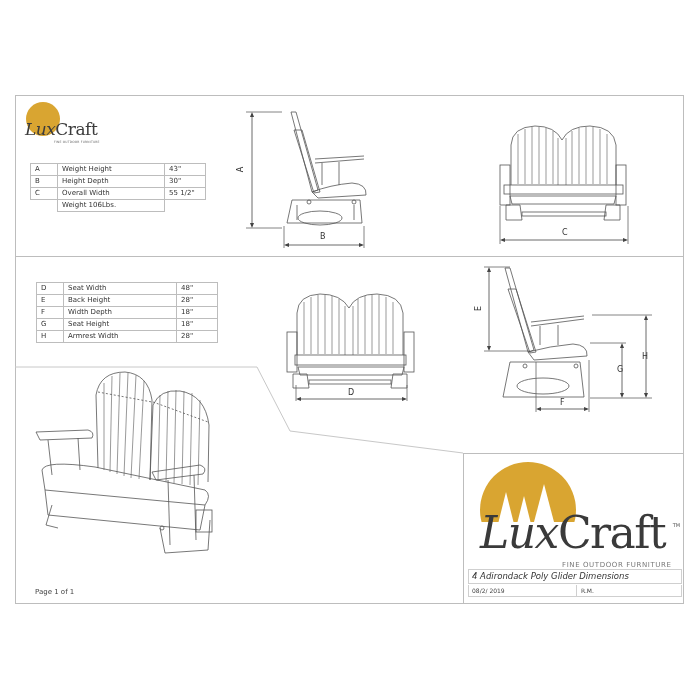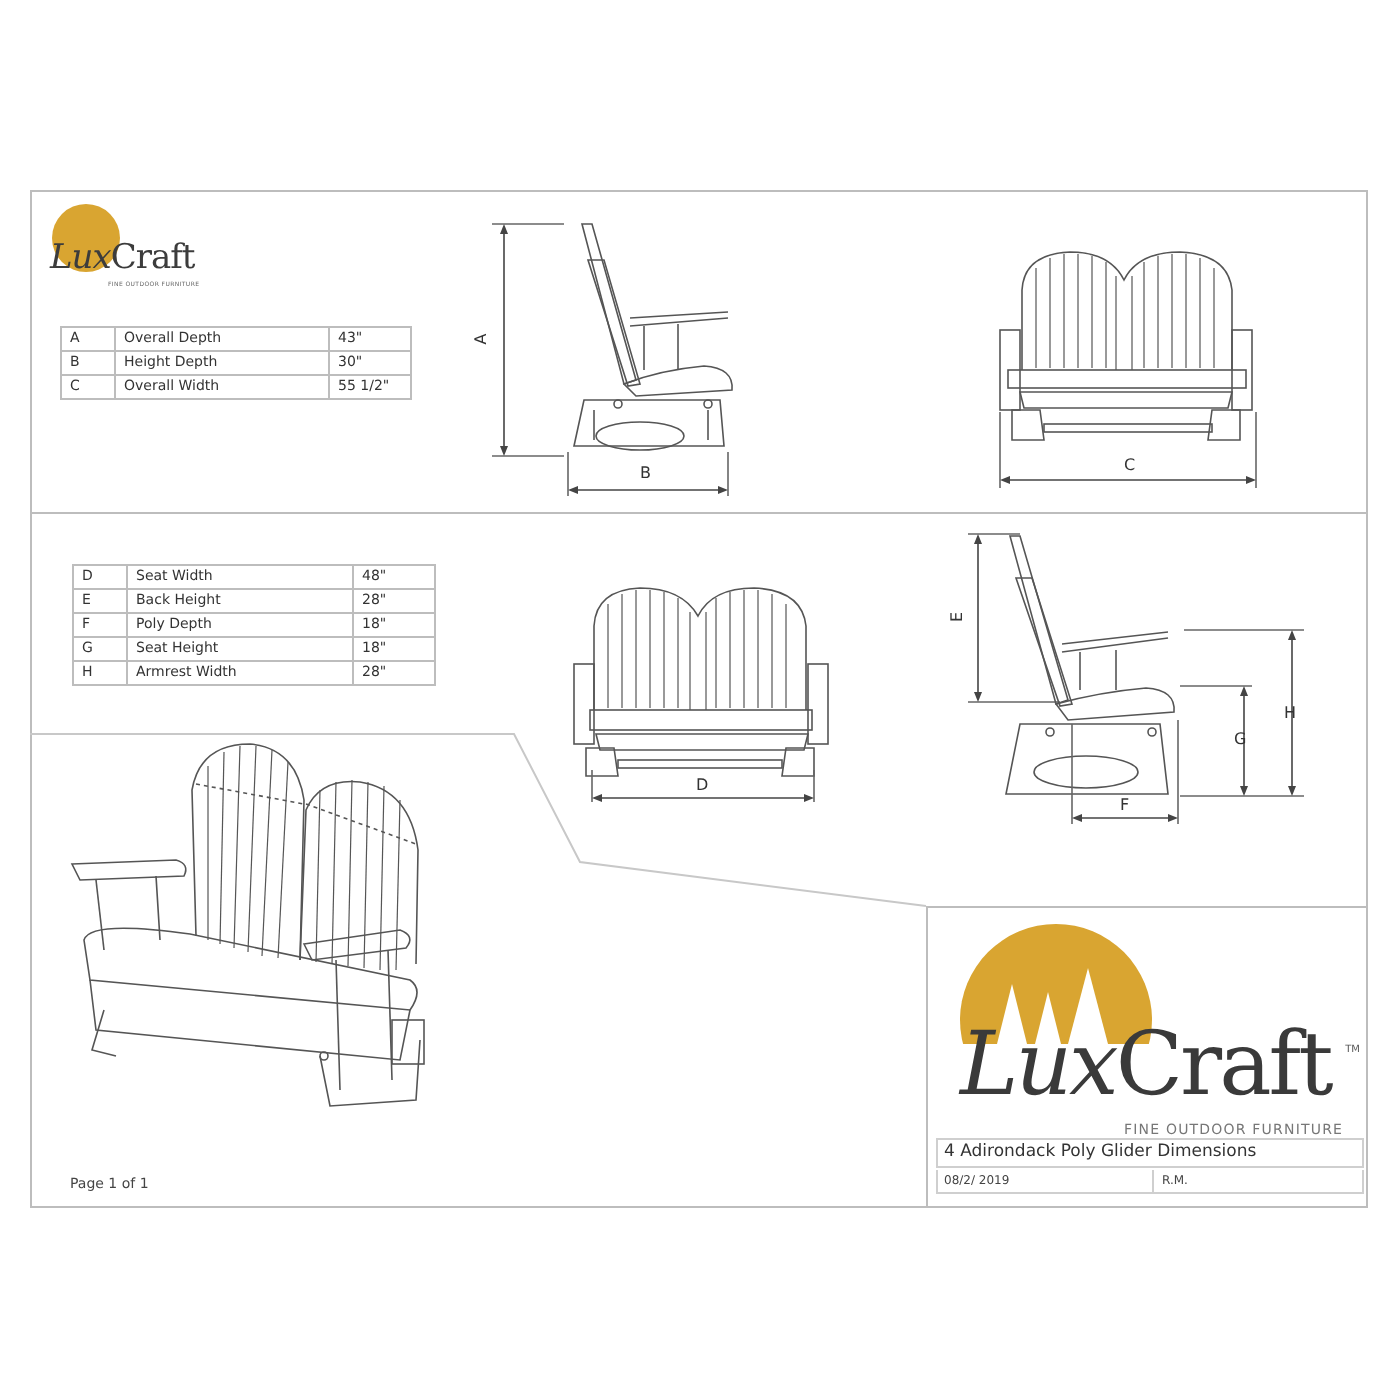--- a/index.html
+++ b/index.html
@@ -31,21 +31,21 @@
   .title-block { position: absolute; left: 463px; top: 453px; width: 221px; height: 151px;
                  border-left: 1px solid #bdbdbd; border-top: 1px solid #bdbdbd; box-sizing: border-box; }
   .logo-big { position: absolute; left: 6px; top: 6px; width: 210px; height: 110px; }
   .logo-big .sun { position: absolute; left: 10px; top: 2px; width: 96px; height: 96px; border-radius: 50%; background: #d9a531; }
   .logo-big .trees { position: absolute; left: 10px; top: 2px; }
   .logo-big .word { position: absolute; left: 10px; top: 48px; font-family: "DejaVu Serif", serif; font-size: 44px; color: #3a3a3a; letter-spacing: -1.5px; line-height: 50px; }
   .logo-big .word i { font-style: italic; }
   .logo-big .tm { position: absolute; right: 0px; top: 62px; font-size: 5px; color: #555; }
   .logo-big .tag { position: absolute; left: 92px; top: 101px; font-size: 7px; color: #777; letter-spacing: 0.6px; }
   .tb-title { position: absolute; left: 4px; top: 115px; width: 214px; height: 15px; border: 1px solid #cfcfcf; box-sizing: border-box;
-              font-size: 8.5px; line-height: 13px; padding-left: 3px; color: #333; }
+              font-size: 8.5px; line-height: 13px; padding-left: 3px; color: #333; font-style: italic; }
   .tb-row { position: absolute; left: 4px; top: 131px; width: 214px; height: 12px; border: 1px solid #cfcfcf; border-top: none; box-sizing: border-box; font-size: 6px; color: #444; }
   .tb-row .date { position: absolute; left: 3px; top: 2px; }
   .tb-row .div { position: absolute; left: 107px; top: 0; height: 11px; border-left: 1px solid #cfcfcf; }
   .tb-row .by { position: absolute; left: 112px; top: 2px; }
 
   .page-num { position: absolute; left: 35px; top: 588px; font-size: 7px; color: #444; }
 
   .dim-label { position: absolute; font-size: 8px; color: #333; }
 </style>
 </head>
@@ -255,51 +255,56 @@
 <div class="logo-small">
   <div class="sun"></div>
   <div class="word"><i>Lux</i><span>Craft</span></div>
   <div class="tag">FINE OUTDOOR FURNITURE</div>
 </div>
 
 <table class="spec specA">
   <tbody>
       <tr>
     <td class="code">A</td>
-    <td class="name">Overall Depth</td>
+    <td class="name">Weight Height</td>
     <td class="val">43"</td>
   </tr>
   <tr>
     <td class="code">B</td>
     <td class="name">Height Depth</td>
     <td class="val">30"</td>
   </tr>
   <tr>
     <td class="code">C</td>
     <td class="name">Overall Width</td>
     <td class="val">55 1/2"</td>
+  </tr>
+  <tr>
+    <td class="blank"></td>
+    <td class="name">Weight 106Lbs.</td>
+    <td class="blank"></td>
   </tr>
 </tbody>
   </table>
 
 <table class="spec specB">
   <tbody>
       <tr>
     <td class="code">D</td>
     <td class="name">Seat Width</td>
     <td class="val">48"</td>
   </tr>
   <tr>
     <td class="code">E</td>
     <td class="name">Back Height</td>
     <td class="val">28"</td>
   </tr>
   <tr>
     <td class="code">F</td>
-    <td class="name">Poly Depth</td>
+    <td class="name">Width Depth</td>
     <td class="val">18"</td>
   </tr>
   <tr>
     <td class="code">G</td>
     <td class="name">Seat Height</td>
     <td class="val">18"</td>
   </tr>
   <tr>
     <td class="code">H</td>
     <td class="name">Armrest Width</td>

